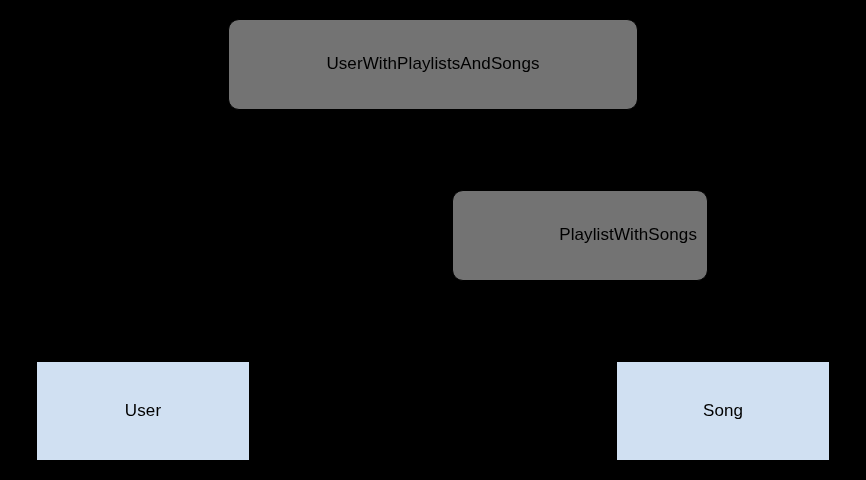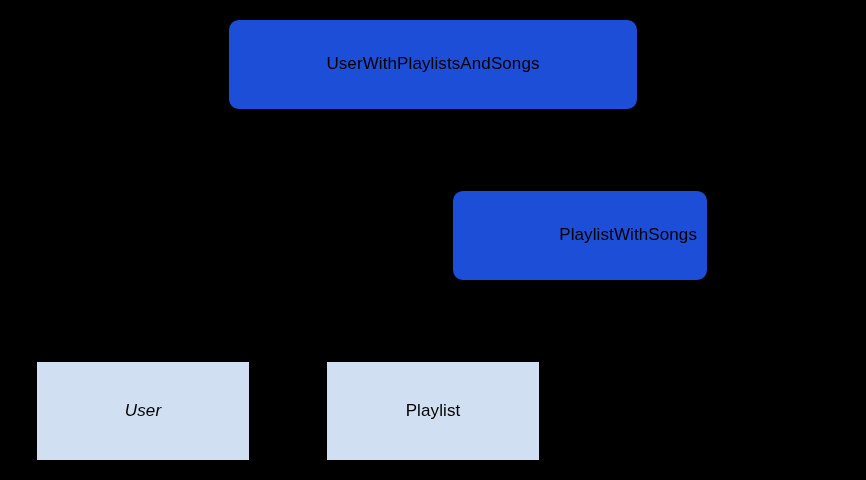--- a/index.html
+++ b/index.html
@@ -33,21 +33,21 @@
     align-items: center;
     justify-content: center;
     text-align: center;
     color: #000000;
     font-size: 17px;
     line-height: 1.2;
     letter-spacing: 0.1px;
     -webkit-font-smoothing: antialiased;
   }
   .node-relation {
-    background: #1d4ed8;
+    background: #737373;
     border: 1px solid #000000;
     border-radius: 11px;
   }
   .node-entity {
     background: #d0e0f2;
     border: 1px solid #000000;
     border-radius: 0;
   }
   .node-label {
     display: block;
@@ -70,22 +70,22 @@
   </svg>
 
   <div class="node node-relation" style="left:228px; top:19px; width:410px; height:91px;">
     <span class="node-label">UserWithPlaylistsAndSongs</span>
   </div>
 
   <div class="node node-relation" style="left:452px; top:190px; width:256px; height:91px;justify-content:flex-end;">
     <span class="node-label">PlaylistWithSongs</span>
   </div>
 
-  <div class="node node-entity" style="left:36px; top:361px; width:214px; height:100px;font-style:italic;">
+  <div class="node node-entity" style="left:36px; top:361px; width:214px; height:100px;">
     <span class="node-label">User</span>
   </div>
 
-  <div class="node node-entity" style="left:326px; top:361px; width:214px; height:100px;">
-    <span class="node-label">Playlist</span>
+
+  <div class="node node-entity" style="left:616px; top:361px; width:214px; height:100px;">
+    <span class="node-label">Song</span>
   </div>
-
 
 </div>
 
 </body></html>

